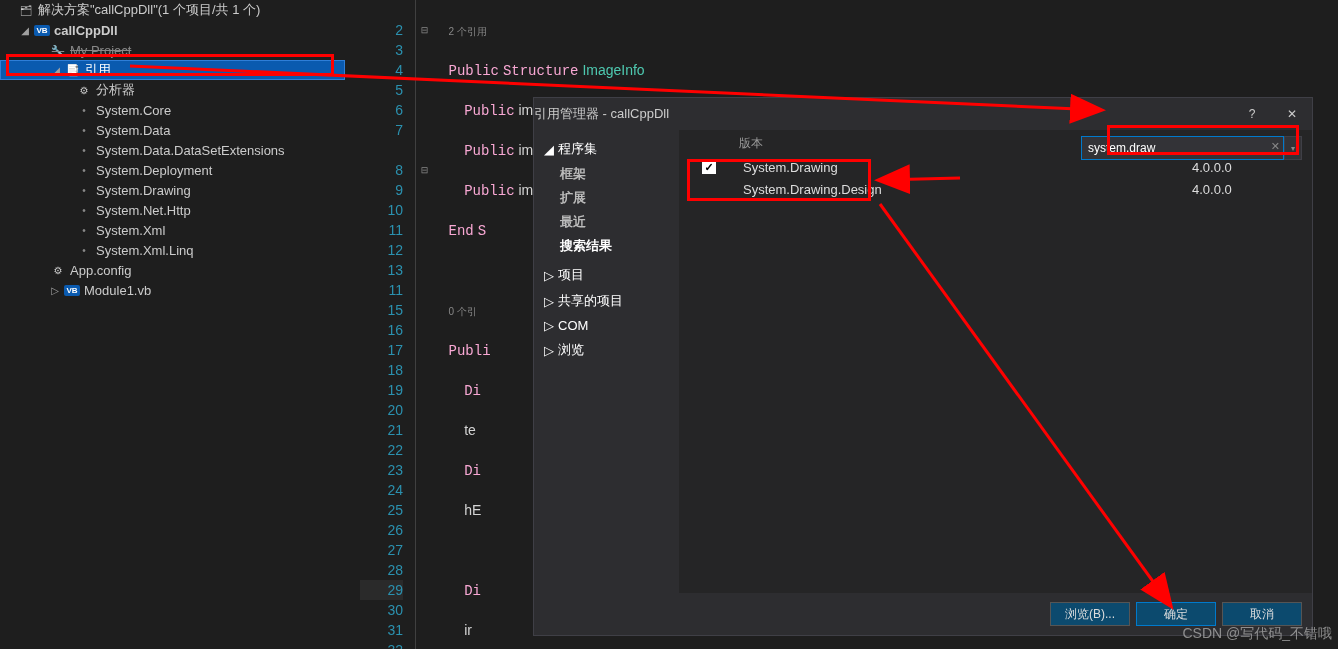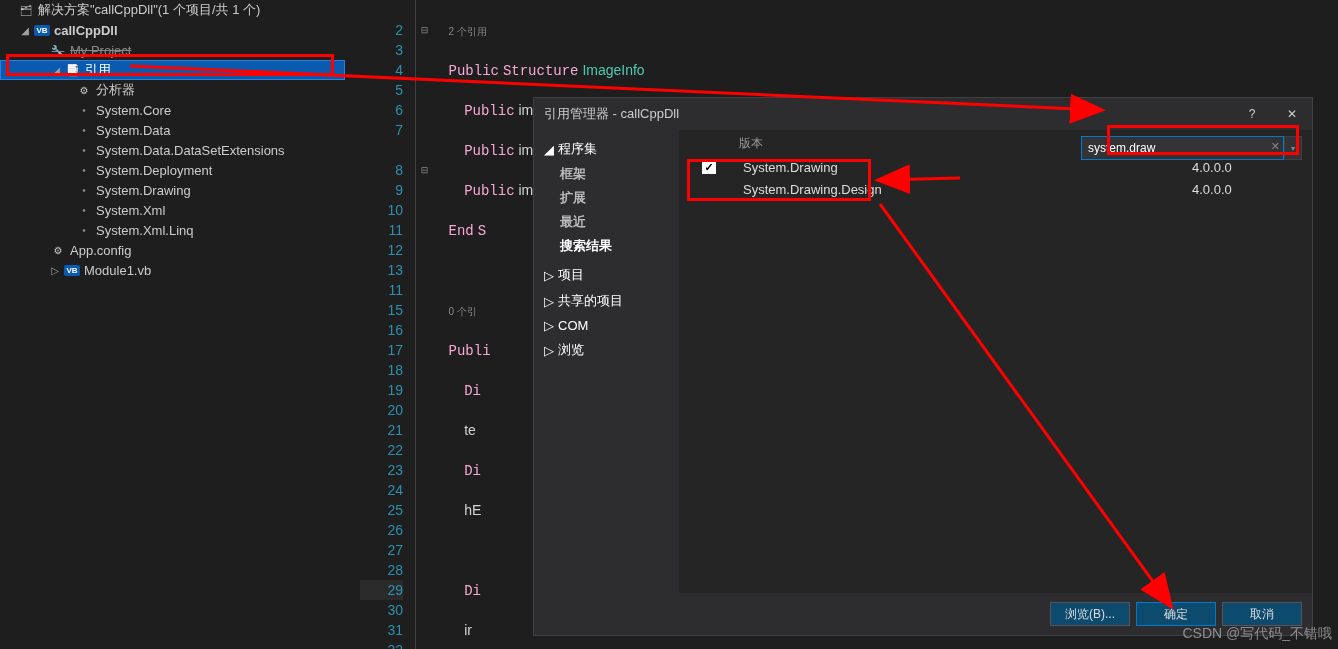--- a/index.html
+++ b/index.html
@@ -24,21 +24,21 @@
 .fold-col { width: 18px; padding-top: 0; }
 .fold-col .fb { height: 20px; display: flex; align-items: center; justify-content: center; color: #888; font-size: 9px; border-left: 1px solid #404040; }
 .code { flex: 1; font-family: Consolas, monospace; font-size: 14px; line-height: 20px; white-space: pre; padding-top: 0; }
 .code .cl { height: 20px; }
 .kw { color: #f9a8d4; font-family: Liberation Mono, monospace; }
 .type { color: #4ec9b0; }
 .ident { color: #d4d4d4; }
 .ref-count { color: #888; font-size: 10px; }
 
 .dialog { position: absolute; left: 533px; top: 97px; width: 780px; height: 539px; background: #2d2d30; border: 1px solid #3f3f46; display: flex; flex-direction: column; }
-.dlg-title { height: 32px; background: #2d2d30; display: flex; align-items: center; padding-left: 10px; color: #ccc; }
+.dlg-title { height: 32px; background: #2d2d30; display: flex; align-items: center; color: #ccc; }
 .dlg-title .spacer { flex: 1; }
 .dlg-title .wbtn { width: 40px; height: 30px; display: flex; align-items: center; justify-content: center; color: #ccc; font-size: 12px; }
 .dlg-body { flex: 1; display: flex; overflow: hidden; }
 .dlg-nav { width: 145px; background: #2d2d30; padding: 6px 10px; color: #bbb; }
 .dlg-nav .cat { margin-bottom: 4px; }
 .dlg-nav .cat-h { display: flex; gap: 4px; align-items: center; padding: 4px 0; color: #fff; }
 .dlg-nav .sub { padding: 3px 0 3px 16px; color: #bbb; font-weight: bold; }
 .dlg-nav .sub.sel { color: #fff; }
 .dlg-list { flex: 1; background: #252526; position: relative; }
 .dlg-list-head { display: flex; height: 26px; align-items: center; color: #999; font-size: 12px; }
@@ -104,20 +104,24 @@
         <span class="proj-icon refitem-icon"></span>
         <span>System.Data.DataSetExtensions</span>
       </div>
       <div class="sol-row sol-indent-3">
         <span class="proj-icon refitem-icon"></span>
         <span>System.Deployment</span>
       </div>
       <div class="sol-row sol-indent-3">
         <span class="proj-icon refitem-icon"></span>
         <span>System.Drawing</span>
+      </div>
+      <div class="sol-row sol-indent-3">
+        <span class="proj-icon refitem-icon"></span>
+        <span>System.Net.Http</span>
       </div>
       <div class="sol-row sol-indent-3">
         <span class="proj-icon refitem-icon"></span>
         <span>System.Xml</span>
       </div>
       <div class="sol-row sol-indent-3">
         <span class="proj-icon refitem-icon"></span>
         <span>System.Xml.Linq</span>
       </div>
     </div>

